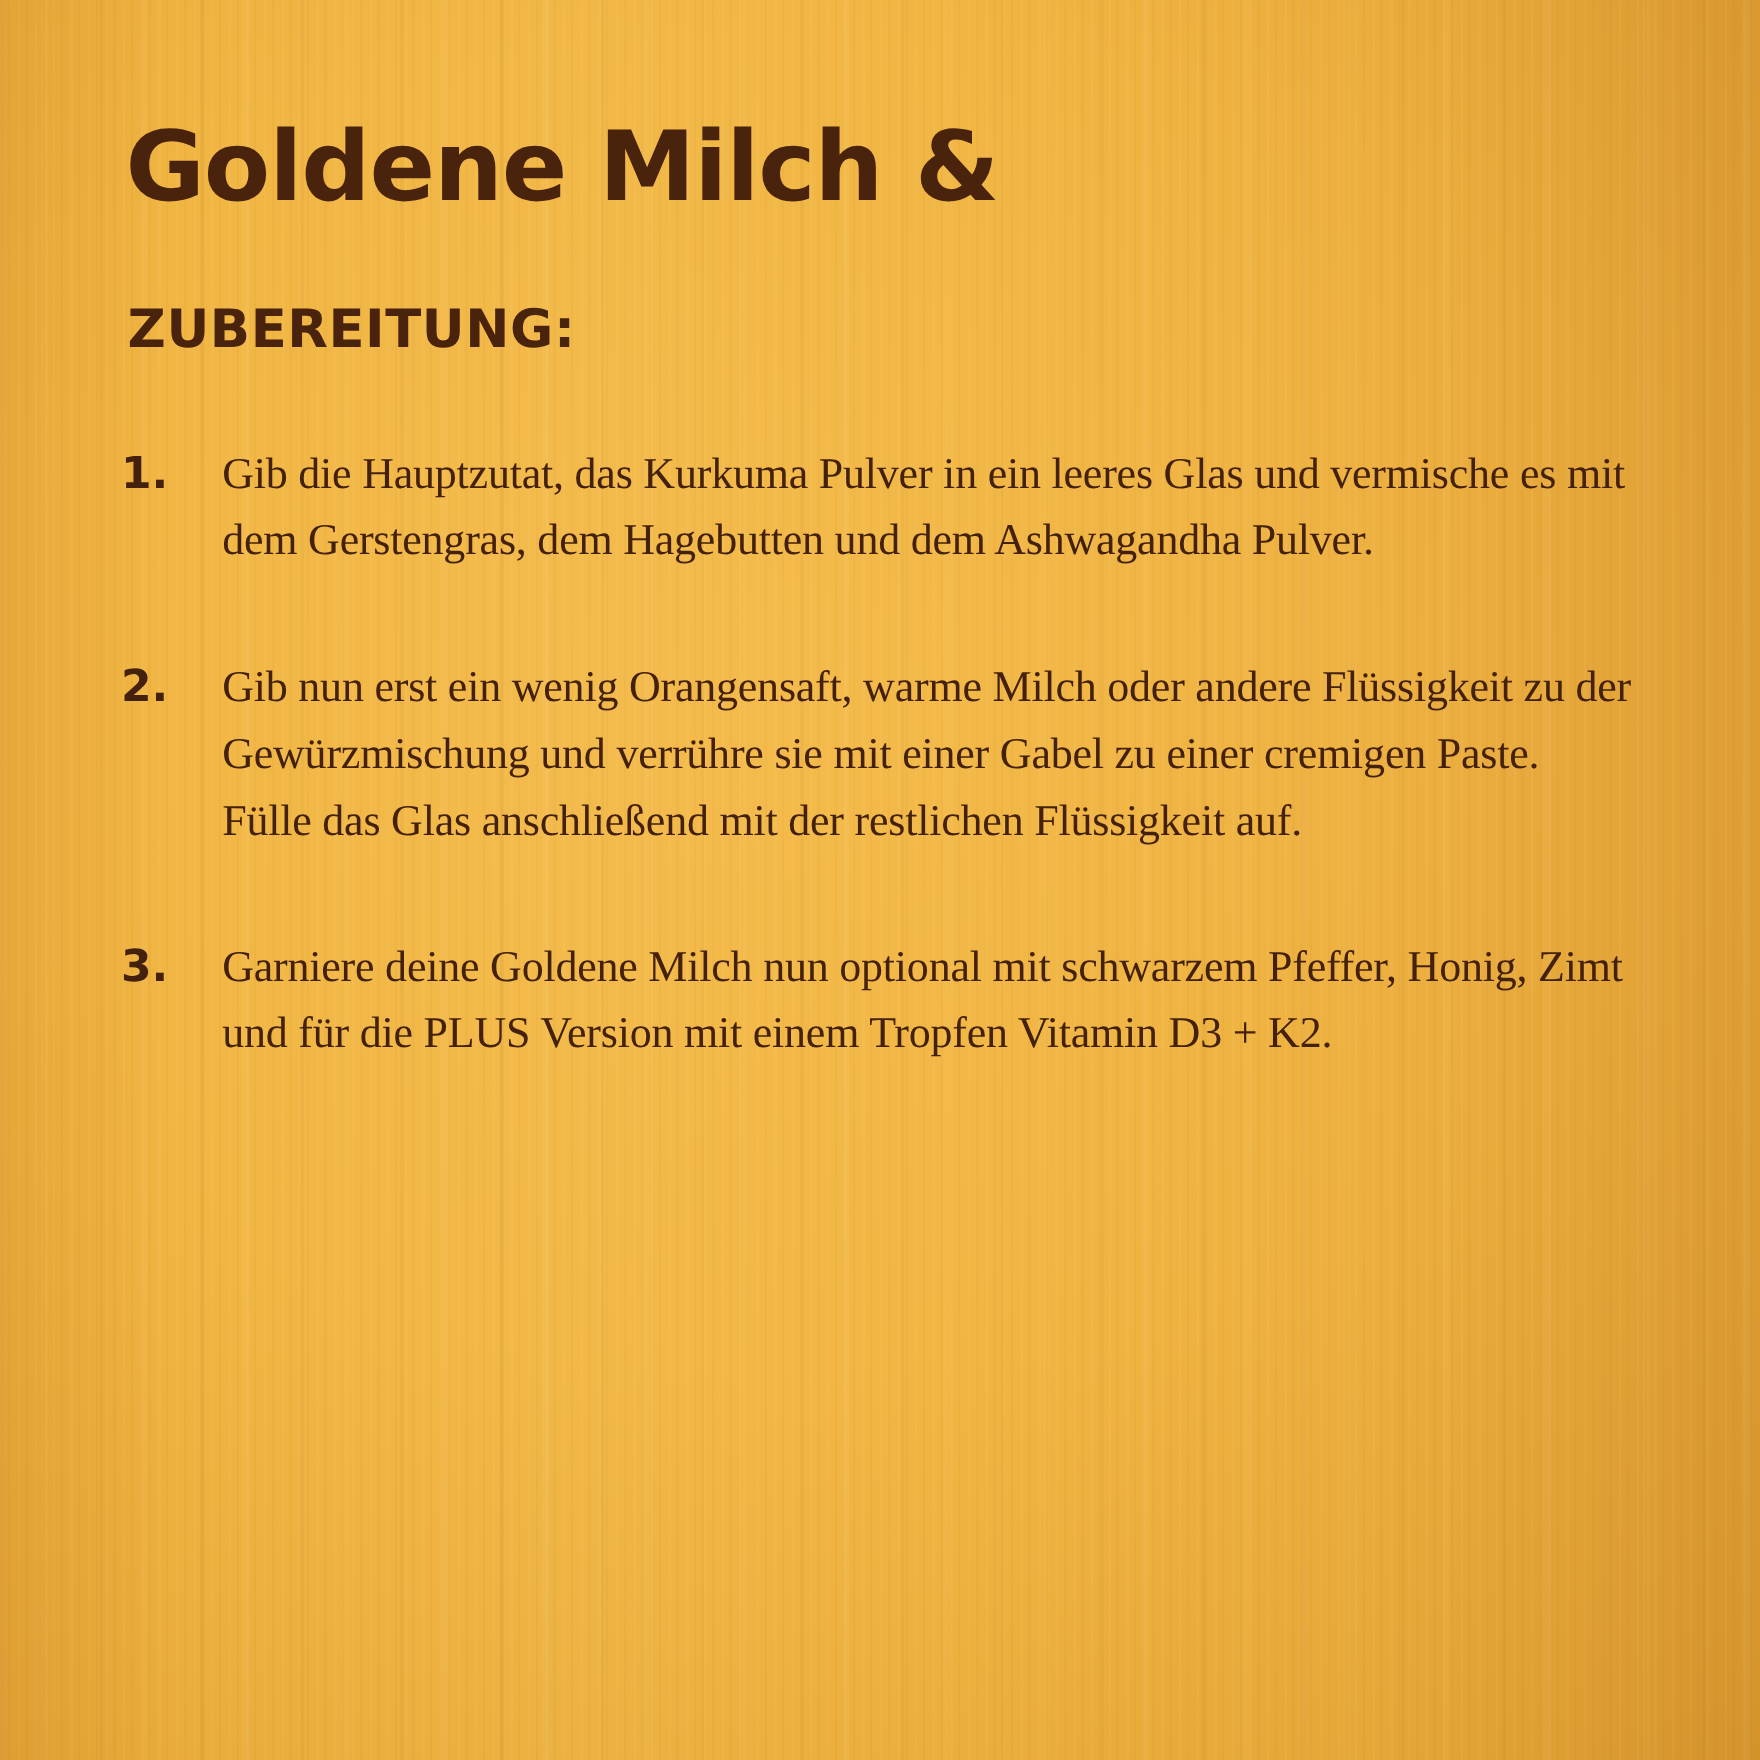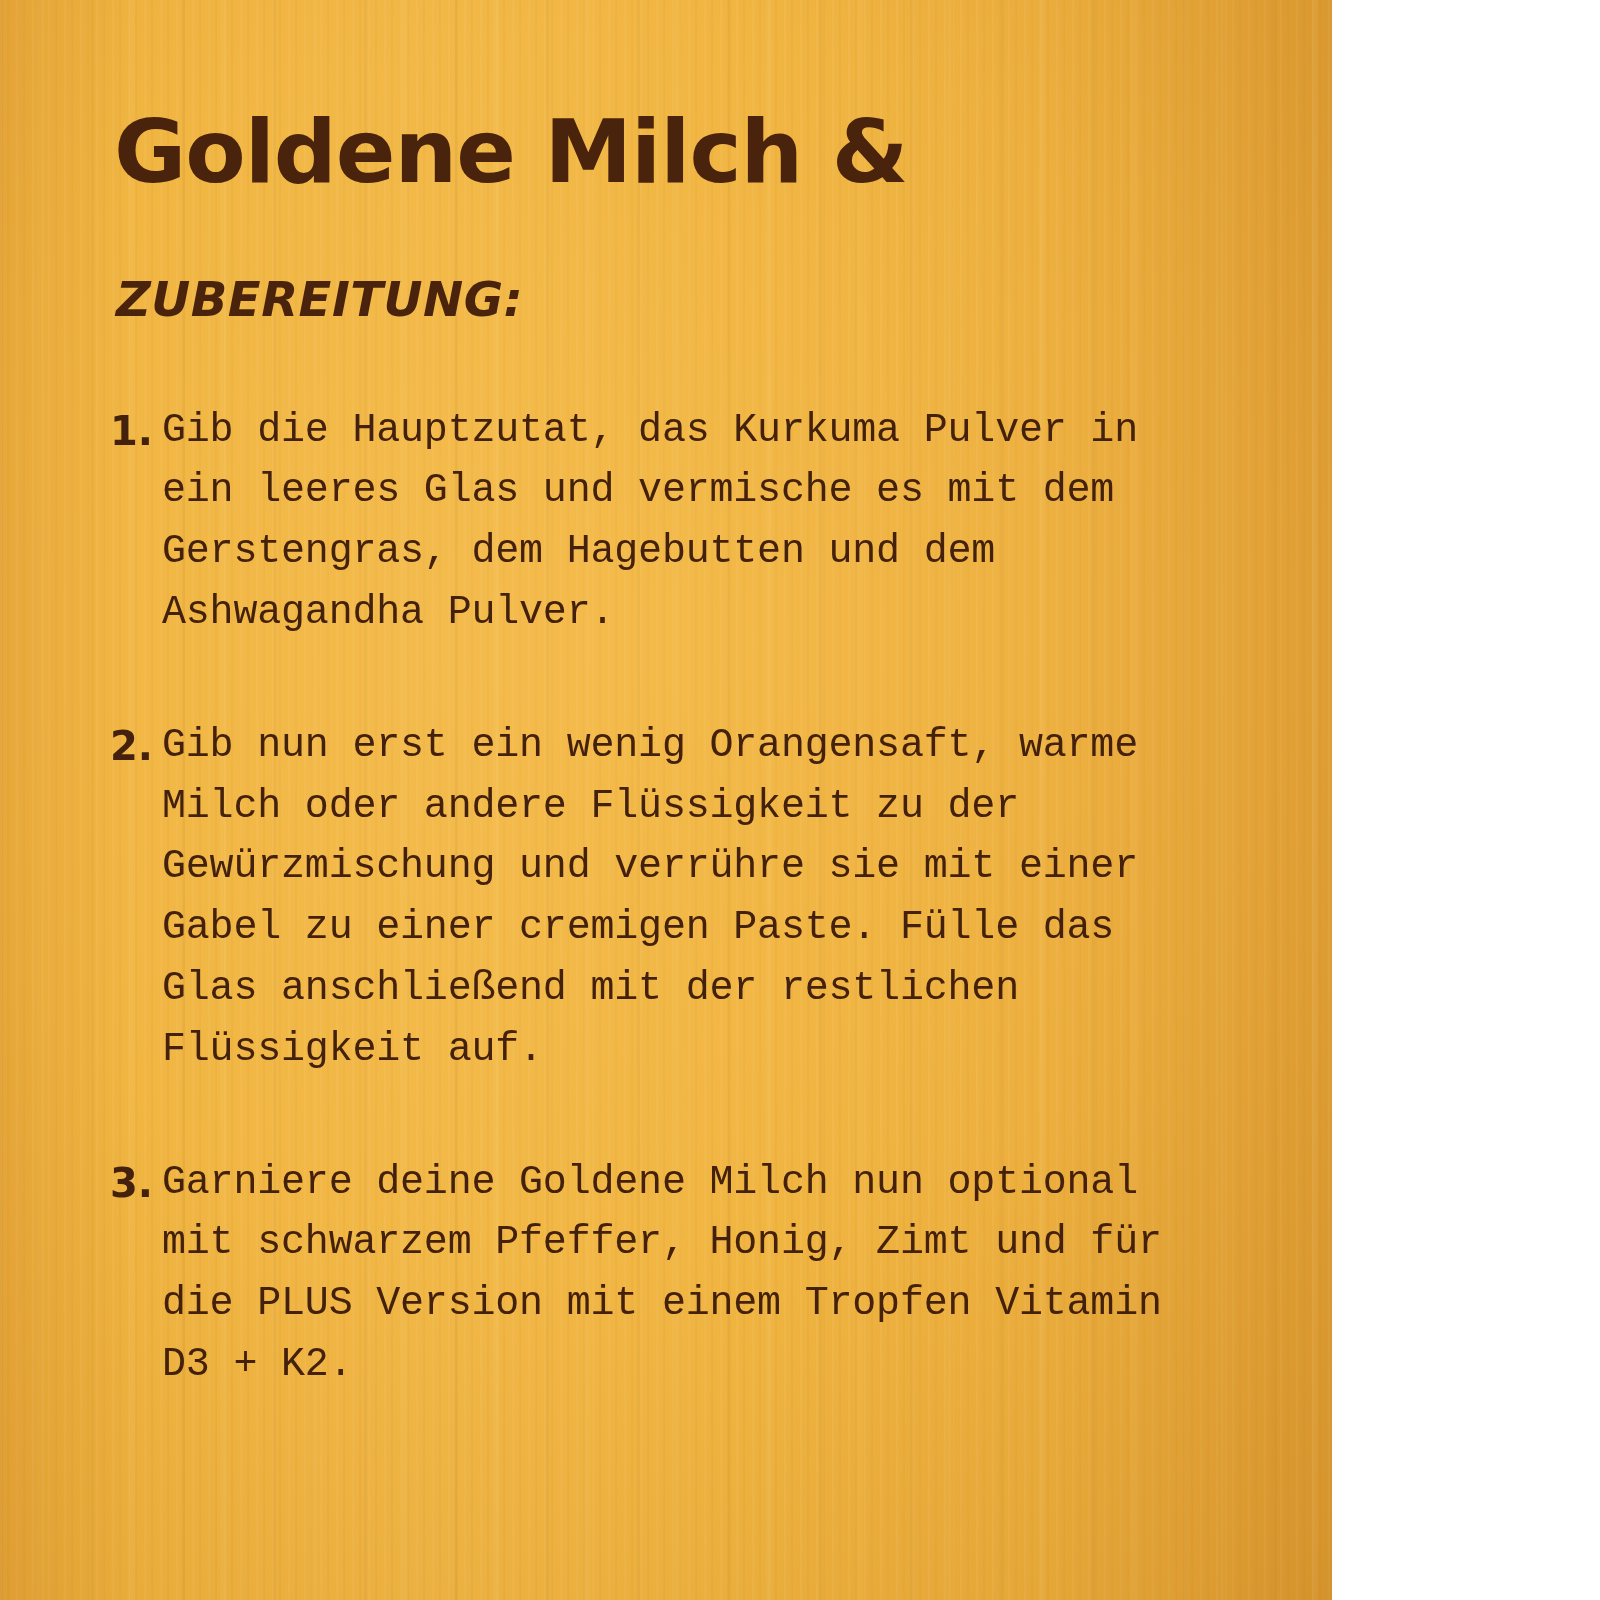--- a/index.html
+++ b/index.html
@@ -8,21 +8,21 @@
   }
   body {
     width: 1600px;
     height: 1600px;
     overflow: hidden;
     font-family: "Liberation Sans", sans-serif;
   }
 
   .card {
     position: relative;
-    width: 1332px;
+    width: 1600px;
     height: 1600px;
     box-sizing: border-box;
     background-color: #f0b43f;
     overflow: hidden;
   }
 
   
   .wood-grain {
     position: absolute;
     inset: 0;
@@ -97,21 +97,20 @@
     padding-left: 18px;
   }
 
   .section-heading {
     font-family: "DejaVu Sans", sans-serif;
     font-weight: bold;
     font-size: 48px;
     letter-spacing: 0.5px;
     color: #4a230c;
     margin: 62px 0 0 6px;
-    font-style: italic;
   }
 
   .steps {
     margin: 74px 0 0 0;
     padding: 0;
     list-style: none;
   }
   .step {
     display: flex;
     align-items: flex-start;
@@ -122,27 +121,28 @@
   .step-num {
     flex: 0 0 auto;
     font-family: "DejaVu Sans", sans-serif;
     font-weight: bold;
     font-size: 40px;
     line-height: 1.52;
     color: #43210c;
     width: 52px;
   }
   .step-text {
-    font-family: Liberation Mono, monospace;
+    font-family: Liberation Serif, serif;
     font-weight: normal;
     font-size: 40px;
     line-height: 1.52;
     color: #43210c;
     max-width: 1290px;
     letter-spacing: -0.2px;
+    margin-left: 40px;
   }
 </style>
 </head>
 <body>
 
 <div class="card">
   <div class="wood-grain"></div>
   <div class="wood-shade"></div>
 
   <div class="content">

